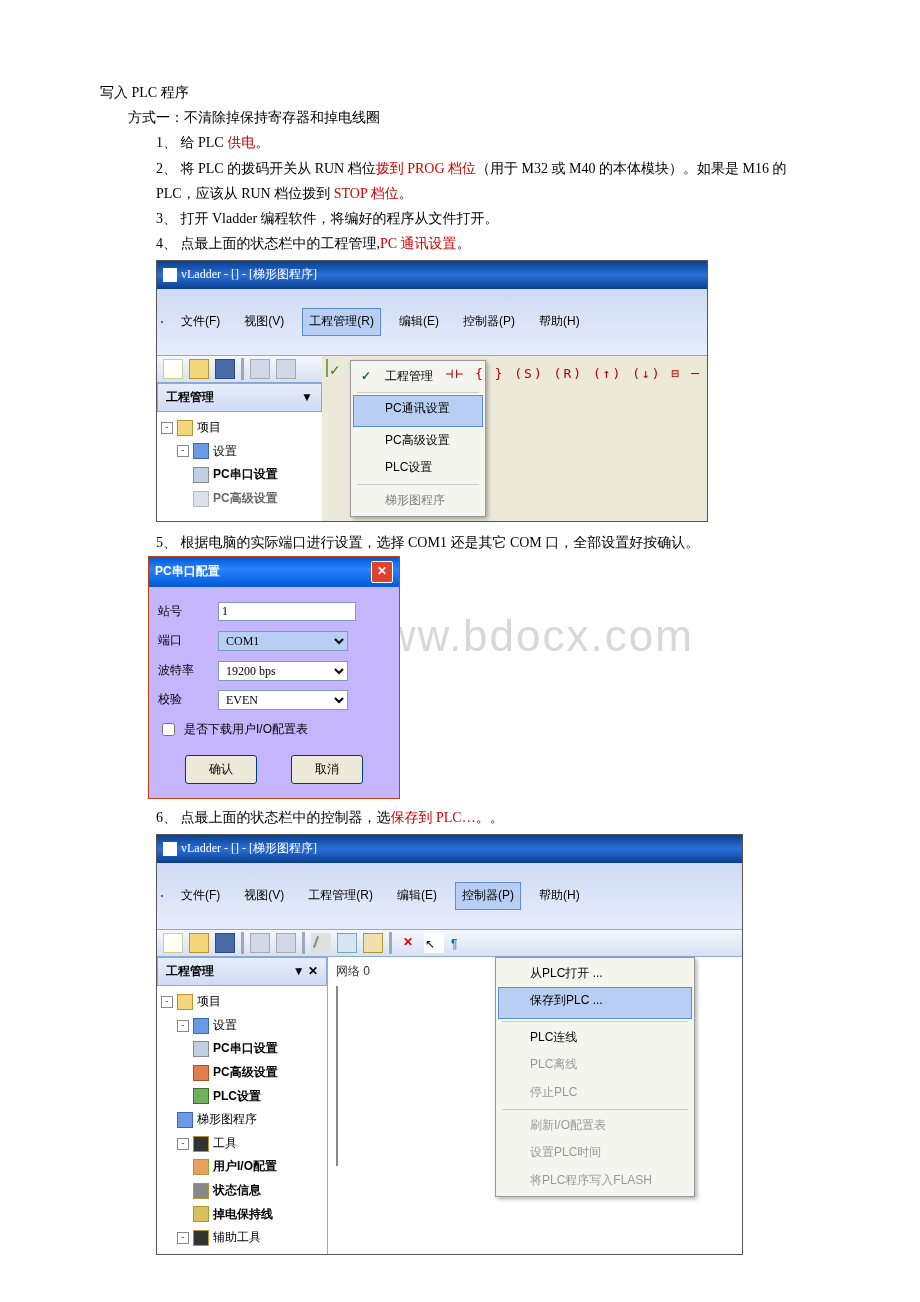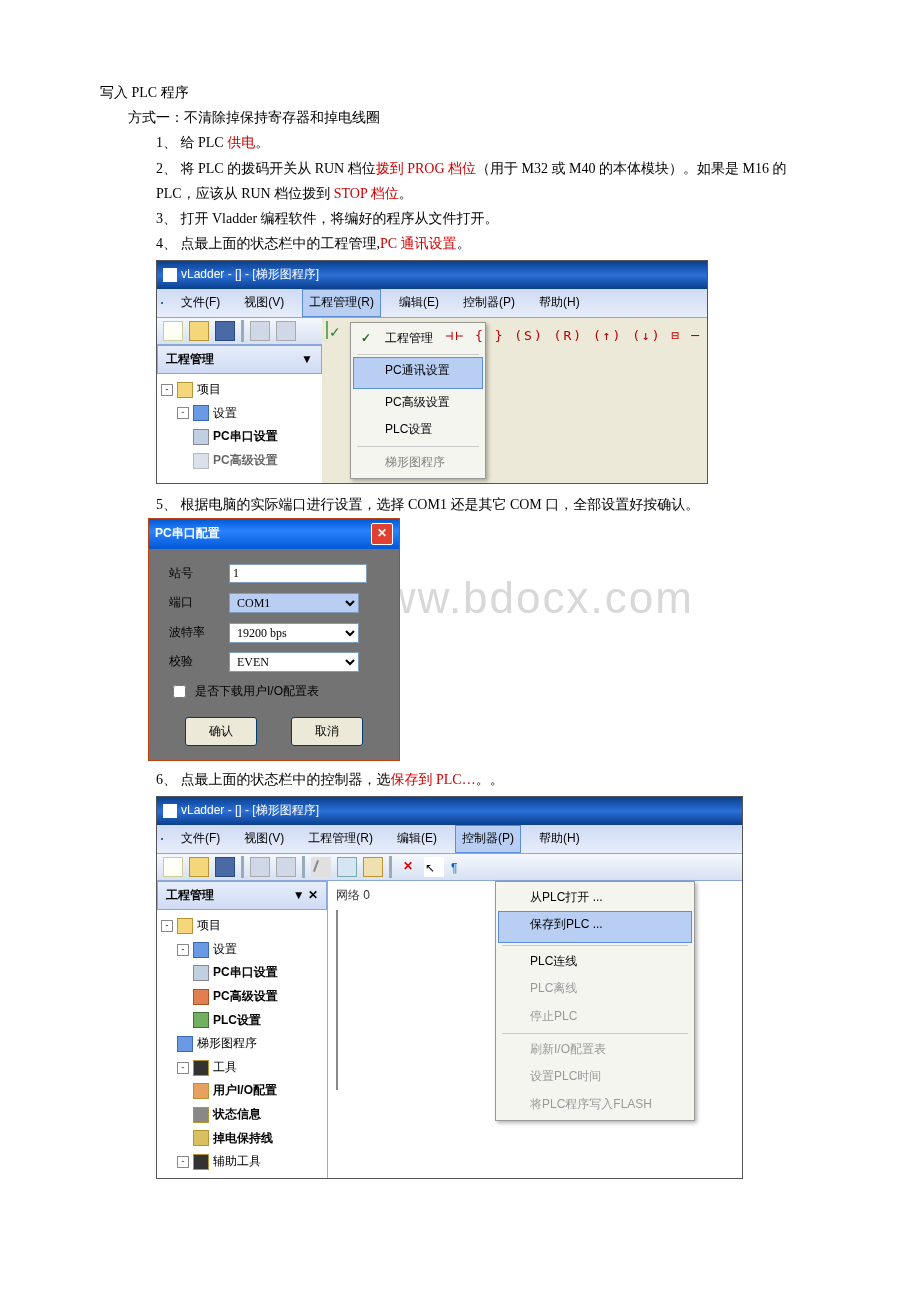--- a/index.html
+++ b/index.html
@@ -14,35 +14,35 @@
     box-sizing: border-box;
   }
   .title { margin-left: 0; }
   .indent1 { margin-left: 2em; }
   .indent2 { margin-left: 4em; }
   .red { color: #d00000; }
   .screenshot { margin: 4px 0 8px 4em; }
   .win-titlebar {
     background: linear-gradient(to bottom, #0a3f8d 0%, #2a6fd8 50%, #0a3f8d 100%);
     color: #fff;
-    font-family: Liberation Sans, sans-serif;
+    font-family: Liberation Serif, serif;
     font-size: 12px;
     padding: 3px 6px;
     display: flex;
     align-items: center;
   }
   .win-titlebar .icon-sq {
     width: 14px; height: 14px; background: #fff; margin-right: 4px;
     display: inline-block;
   }
   .menu-bar {
     background: linear-gradient(to bottom, #cfdbf4 0%, #e7edfa 100%);
     font-family: Tahoma, sans-serif;
     font-size: 12px;
-    padding: 0 4px;
+    padding: 19px 4px;
     display: flex;
     gap: 12px;
     align-items: center;
     border-bottom: 1px solid #8aa8d8;
   }
   .menu-bar .item { padding: 2px 6px; }
   .menu-bar .item.active { background: #b8cef2; border: 1px solid #5b8ddb; }
   .toolbar {
     background: linear-gradient(to bottom, #f5f8fd 0%, #d7e1f2 100%);
     display: flex;
@@ -124,21 +124,21 @@
   .dialog .dtitle {
     background: linear-gradient(to bottom, #0058d4 0%, #2a82ff 40%, #0058d4 100%);
     color:#fff; font-weight:bold;
     padding: 4px 6px;
     display:flex;justify-content:space-between;align-items:center;
   }
   .dialog .xbtn {
     width:20px;height:20px;background:#e04030;border:1px solid #fff;
     color:#fff;font-weight:bold;text-align:center;line-height:18px;border-radius:2px;
   }
-  .dialog .dbody { background:#737373; padding:14px 20px; }
+  .dialog .dbody { background:#c4b5fd; padding:14px 9px; }
   .dialog .row { display:flex; align-items:center; margin-bottom:8px;}
   .dialog .lbl { width:60px; }
   .dialog select, .dialog input[type=text] {
     width:130px; font-family:Tahoma; font-size:12px;
     border:1px solid #7f9db9; padding:1px 3px; background:#fff;
   }
   .dialog .chk { display:flex;align-items:center;gap:6px;margin:6px 0 14px;}
   .dialog .btnrow { display:flex; gap:34px; justify-content:center;}
   .dialog .btn {
     width:70px; padding:3px 0; background:#ece9d8;

